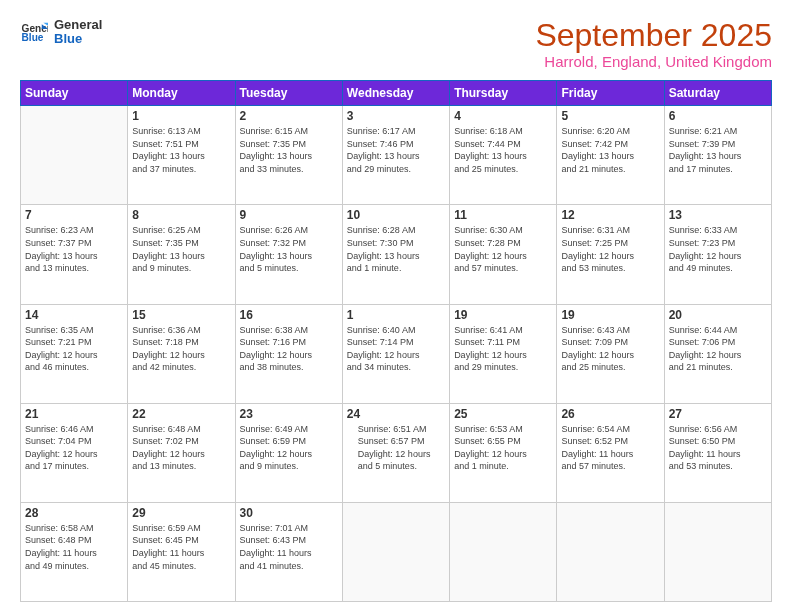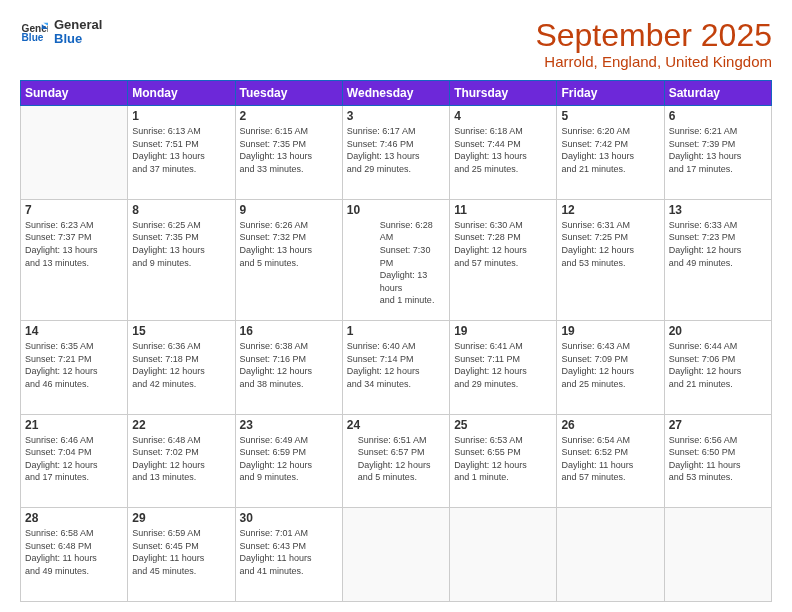--- a/index.html
+++ b/index.html
@@ -36,21 +36,21 @@
       text-align: right;
     }
     .month-title {
       font-size: 32px;
       font-weight: 300;
       color: #c2410c;
       line-height: 1.1;
     }
     .subtitle {
       font-size: 15px;
-      color: #c2410c;
+      color: #ec4899;
     }
     .calendar {
       flex: 1;
       border: 1px solid #ccc;
       border-collapse: collapse;
       width: 100%;
       table-layout: fixed;
     }
     .calendar th {
       background: #6d28d9;
@@ -183,21 +183,21 @@
           </td>
           <td>
             <span class="day-num">9</span>
             <div class="day-info" style="white-space: pre-line;">Sunrise: 6:26 AM
 Sunset: 7:32 PM
 Daylight: 13 hours
 and 5 minutes.</div>
           </td>
           <td>
             <span class="day-num">10</span>
-            <div class="day-info" style="white-space: pre-line; margin-left: 33px;">Sunrise: 6:28 AM
+            <div class="day-info" style="white-space: pre-line;">Sunrise: 6:28 AM
 Sunset: 7:30 PM
 Daylight: 13 hours
 and 1 minute.</div>
           </td>
           <td>
             <span class="day-num">11</span>
             <div class="day-info" style="white-space: pre-line;">Sunrise: 6:30 AM
 Sunset: 7:28 PM
 Daylight: 12 hours
 and 57 minutes.</div>

